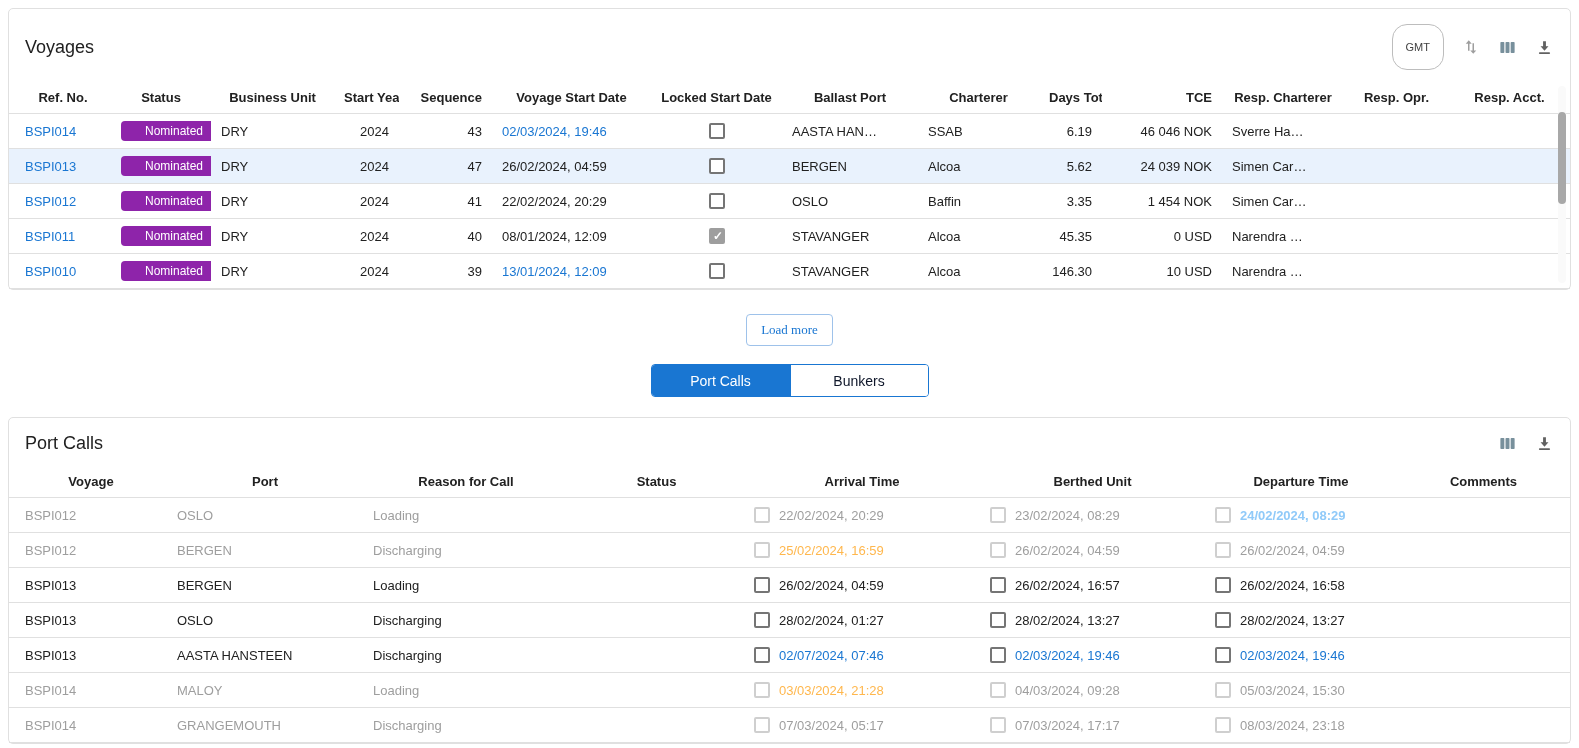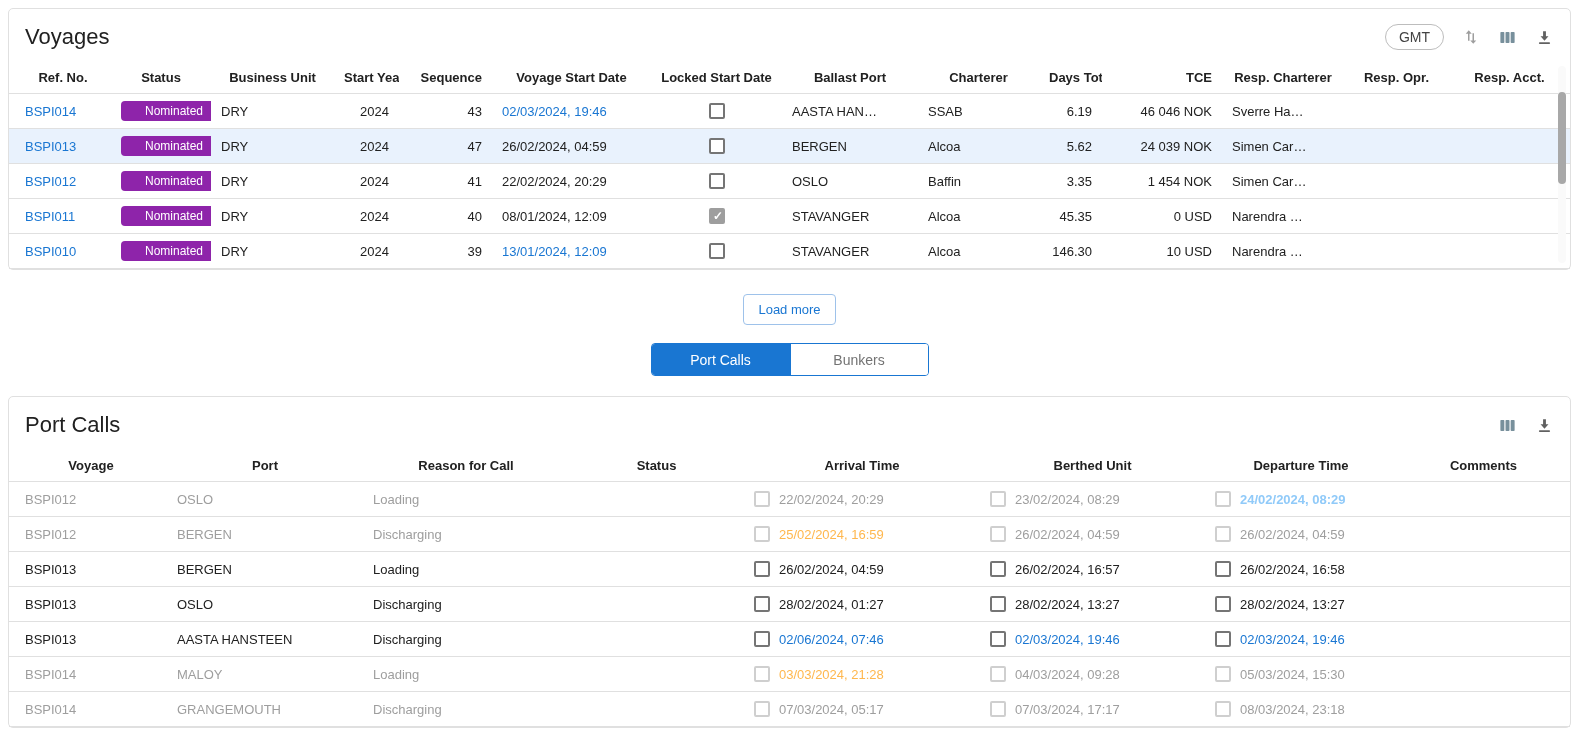--- a/index.html
+++ b/index.html
@@ -17,27 +17,27 @@
     background: #fff;
     margin: 8px;
     position: relative;
   }
   .card-header {
     display: flex;
     justify-content: space-between;
     align-items: center;
     padding: 15px 16px 12px 16px;
   }
-  .card-title { font-size: 22px; font-weight: 400; color: #212121; }
+  .card-title { font-size: 18px; font-weight: 400; color: #212121; }
   .toolbar { display: flex; align-items: center; gap: 18px; }
   .gmt-pill {
     border: 1px solid #bdbdbd;
     border-radius: 15px;
-    padding: 4px 13px;
-    font-size: 14px;
+    padding: 16px 13px;
+    font-size: 11px;
     color: #424242;
     cursor: pointer;
     background: #fff;
   }
   .icon-btn { display: inline-flex; align-items: center; cursor: pointer; line-height: 0; }
 
   table { width: 100%; border-collapse: collapse; table-layout: fixed; }
   th {
     text-align: center;
     font-weight: 700;
@@ -120,39 +120,39 @@
   }
 
   .center-row { display: flex; justify-content: center; }
   .load-more {
     margin-top: 16px;
     background: #fff;
     border: 1px solid #9ec2ea;
     border-radius: 4px;
     color: #1976d2;
     font-size: 13px;
-    font-family: Liberation Sans, sans-serif;
+    font-family: Liberation Serif, serif;
     padding: 7px 14px;
     cursor: pointer;
   }
   .toggle {
     margin-top: 18px;
     display: flex;
     border: 1px solid #1976d2;
     border-radius: 4px;
     overflow: hidden;
   }
   .tab {
     width: 138px;
     height: 31px;
     display: flex;
     align-items: center;
     justify-content: center;
     font-size: 14px;
-    color: #737373;
+    color: #0f172a;
     background: #fff;
     cursor: pointer;
   }
   .tab.active { background: #1976d2; color: #fff; }
   .tab + .tab { border-left: 1px solid #1976d2; }
 
   #port-calls-card { margin-top: 20px; }
 </style>
 </head>
 <body>
@@ -466,21 +466,21 @@
             <td></td>
           </tr>
           <tr>
             <td>BSPI013</td>
             <td>AASTA HANSTEEN</td>
             <td>Discharging</td>
             <td></td>
             <td>
               <span class="twrap">
                 <span class="cb"></span>
-                <span class="t-blue">02/06/2024, 07:46</span>
+                <span class="t-blue">02/07/2024, 07:46</span>
               </span>
             </td>
             <td>
               <span class="twrap">
                 <span class="cb"></span>
                 <span class="t-blue">02/03/2024, 19:46</span>
               </span>
             </td>
             <td>
               <span class="twrap">

